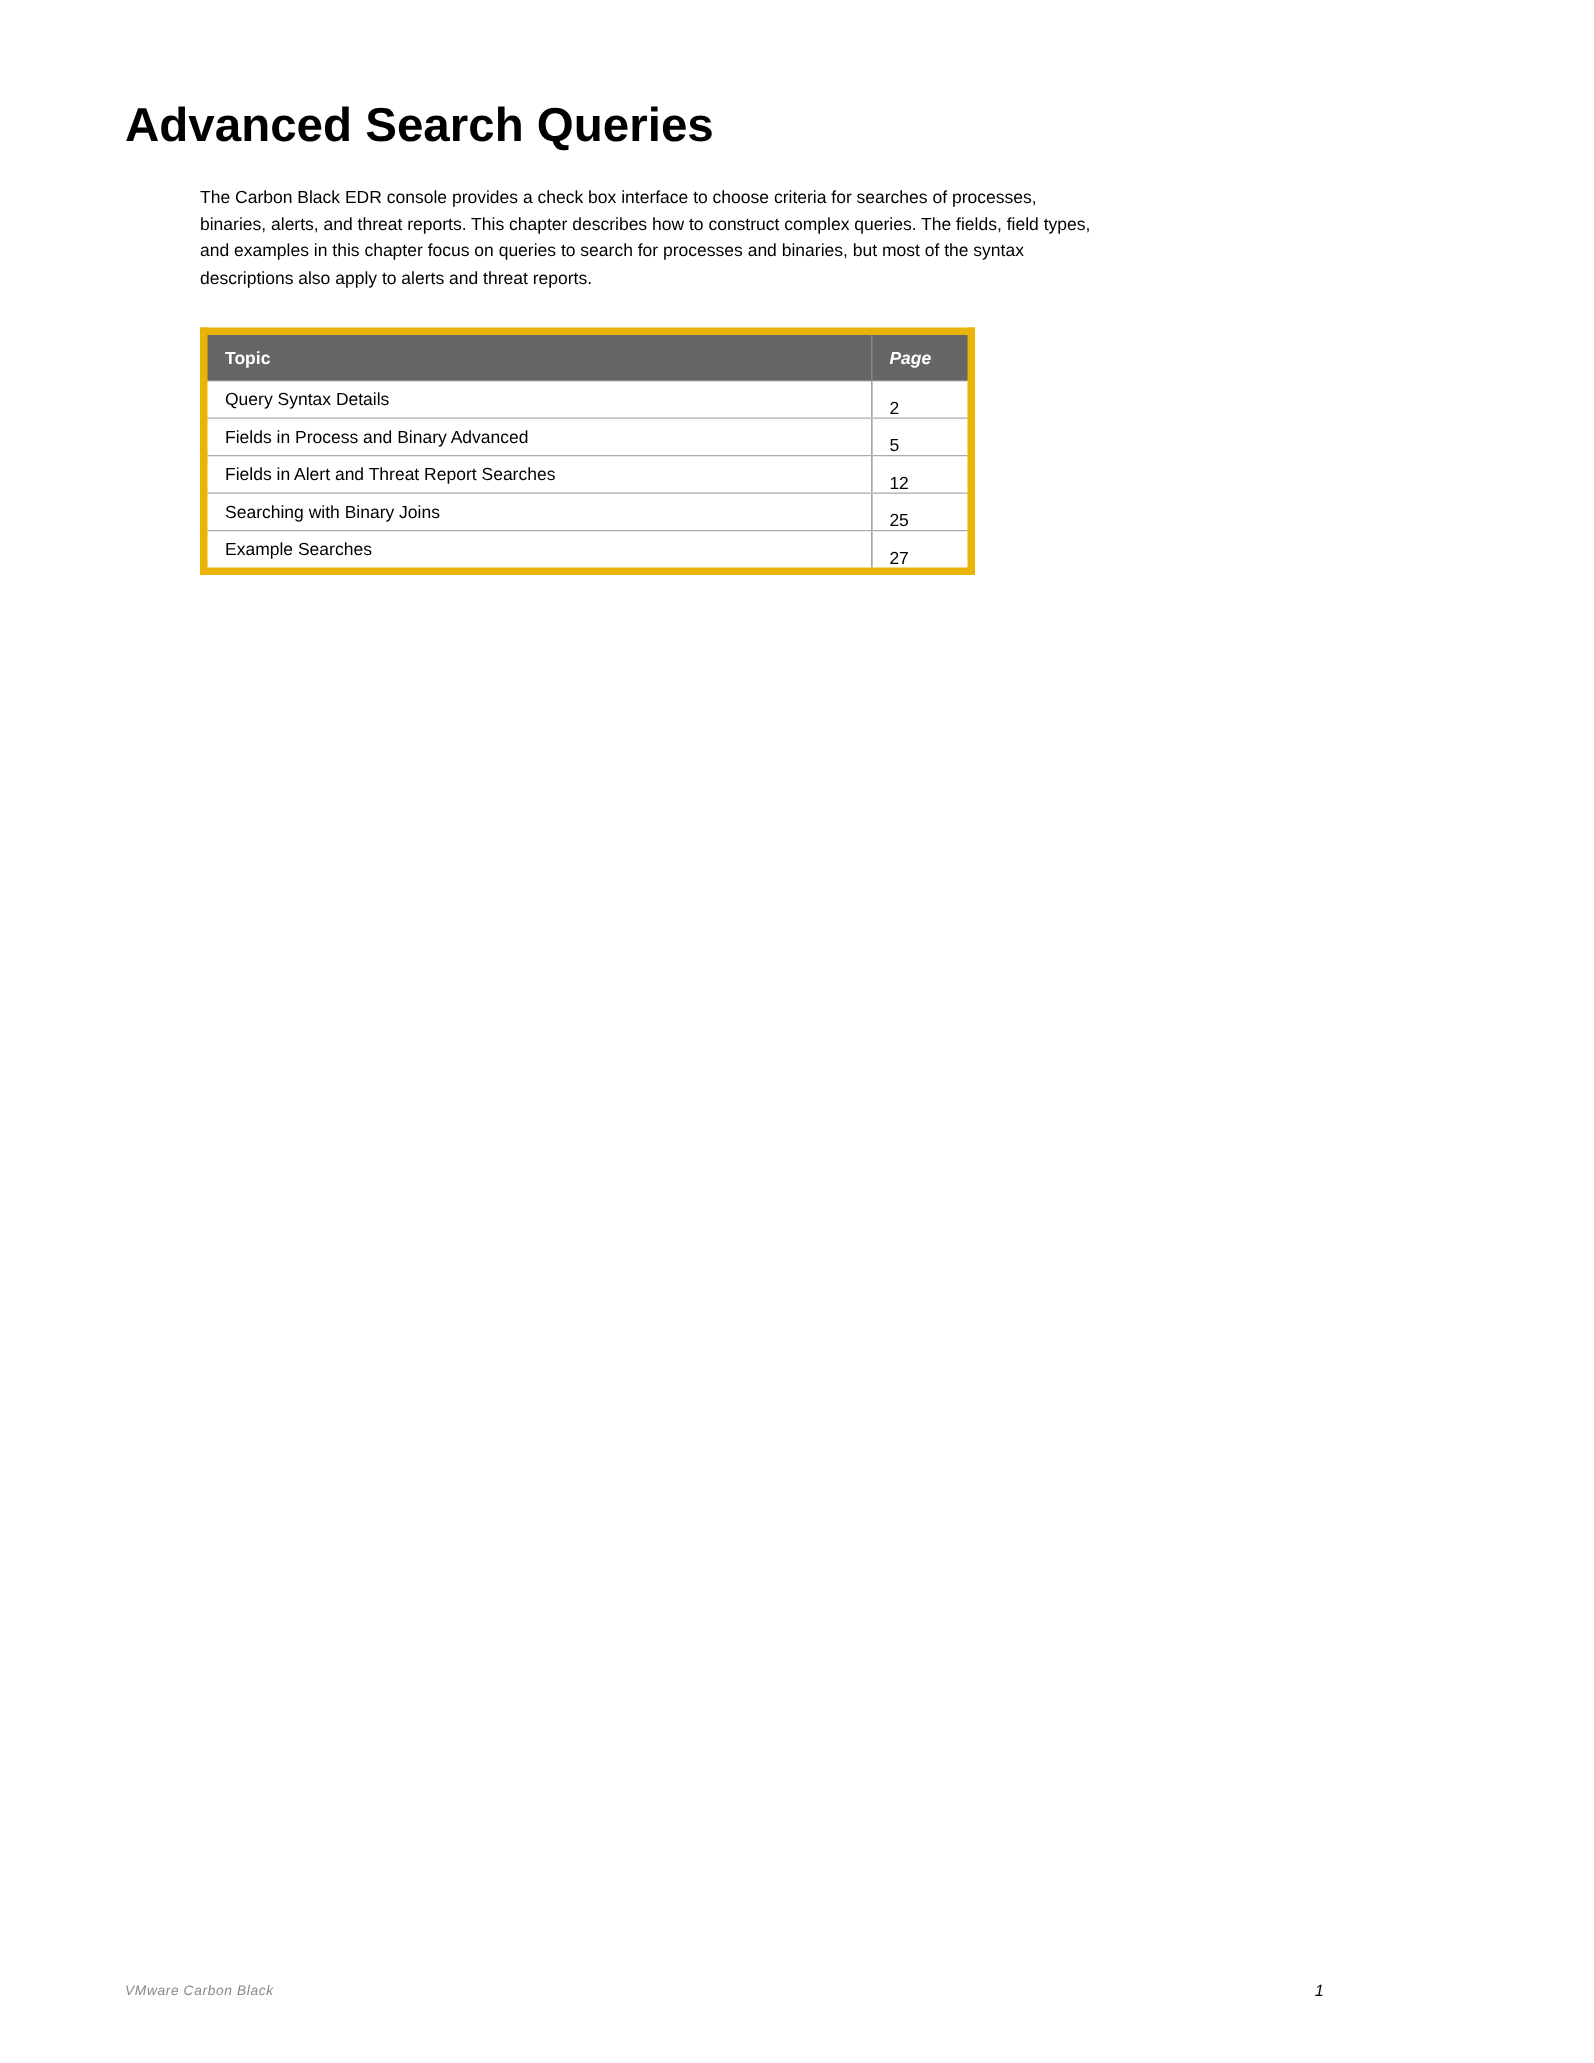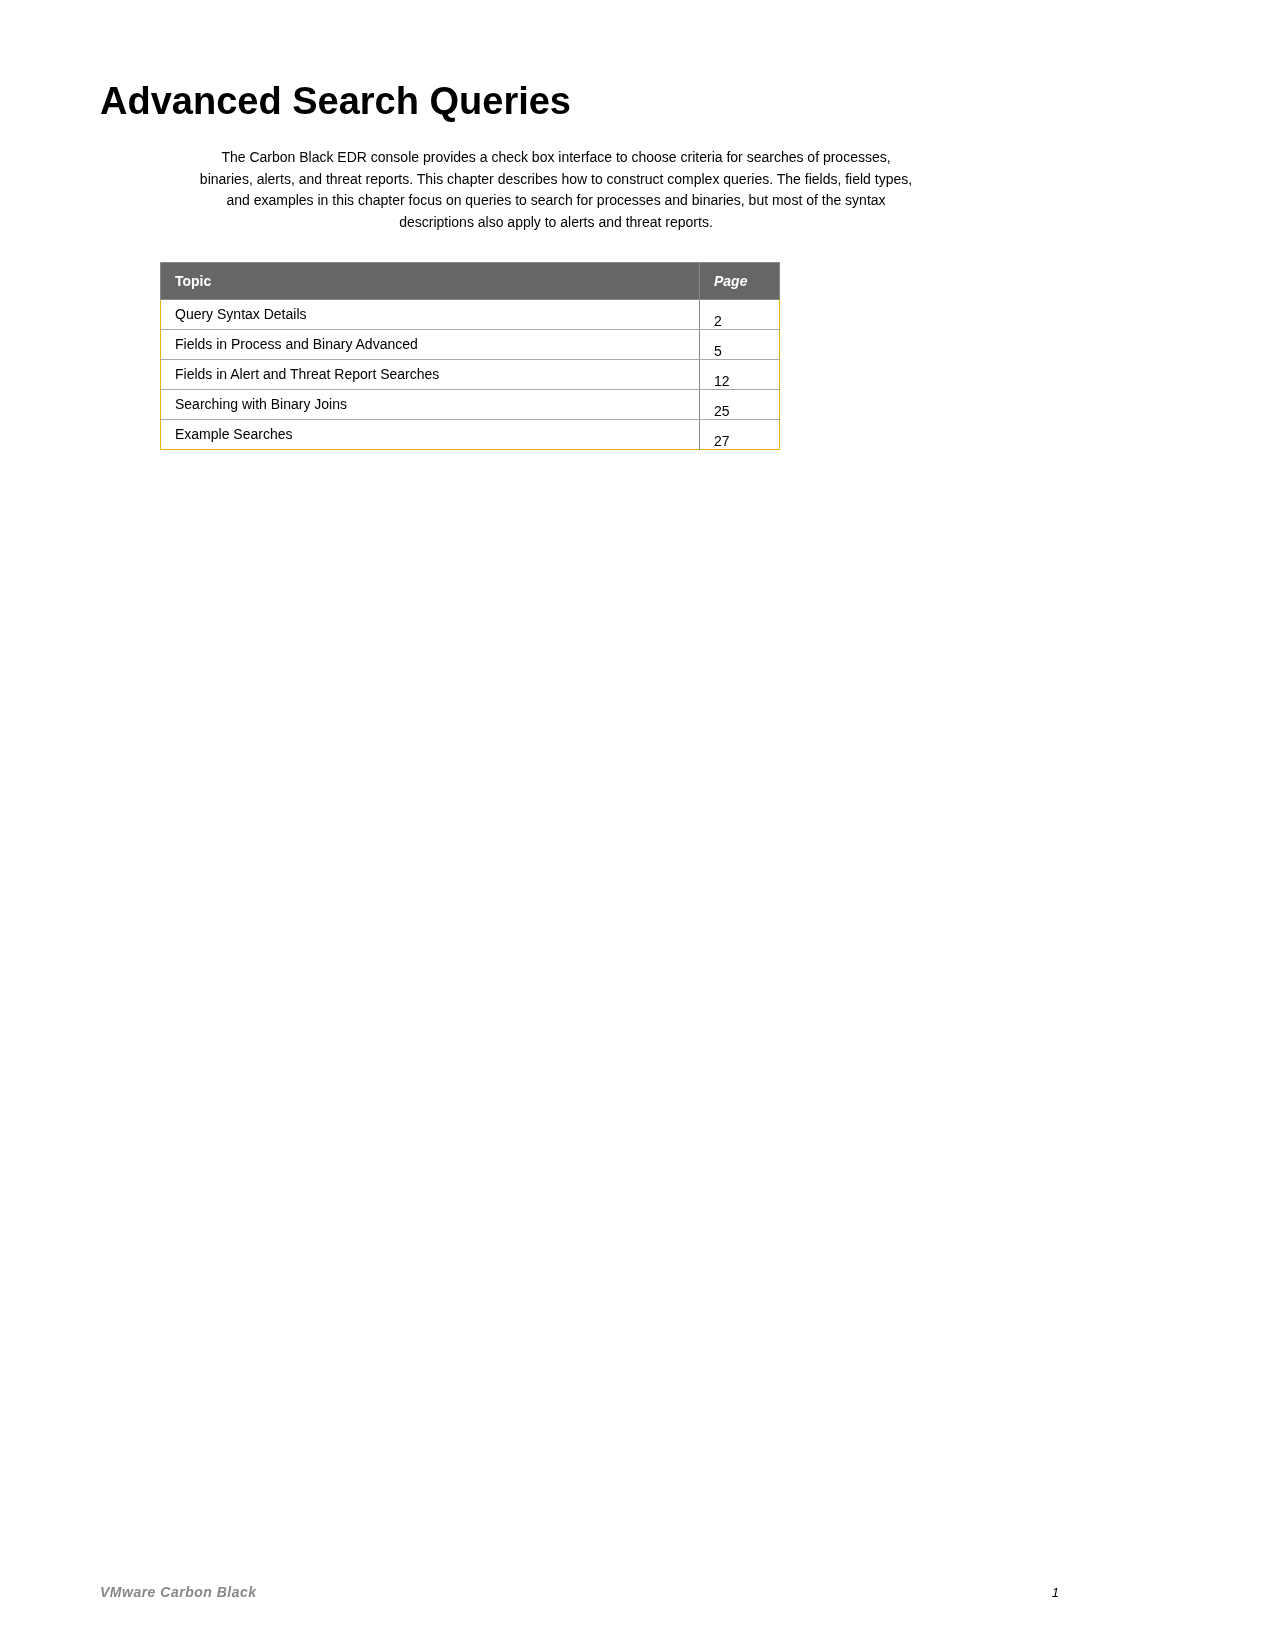--- a/index.html
+++ b/index.html
@@ -30,39 +30,38 @@
       font-weight: bold;
       color: #000000;
       margin-bottom: 24px;
       font-family: Arial, Helvetica, sans-serif;
     }
 
     .intro-text {
       font-size: 14px;
       line-height: 1.55;
       color: #000000;
-      margin-left: 96px;
+      margin-left: 60px;
       margin-bottom: 28px;
       max-width: 720px;
-      text-align: center;
     }
 
     .sections-heading {
       font-size: 15px;
       font-weight: bold;
       color: #000000;
       margin-bottom: 10px;
       margin-left: 60px;
     }
 
     .sections-table {
       margin-left: 60px;
       width: 620px;
       border-collapse: collapse;
-      border: 1px solid #eab308;
+      border: 6px solid #eab308;
     }
 
     .sections-table thead tr th {
       background-color: #666666;
       color: #ffffff;
       font-size: 14px;
       font-weight: bold;
       padding: 10px 14px;
       text-align: left;
       border: 1px solid #888888;
@@ -99,25 +98,24 @@
       bottom: 50px;
       left: 0;
       right: 0;
       display: flex;
       justify-content: space-between;
       align-items: center;
       padding: 0 100px;
     }
 
     .footer-logo {
-      font-size: 14px;
+      font-size: 11px;
       color: #888888;
       font-style: italic;
       letter-spacing: 0.5px;
-      font-weight: bold;
     }
 
     .footer-page {
       font-size: 13px;
       color: #000000;
       font-style: italic;
     }
   </style>
 </head>
 <body>

